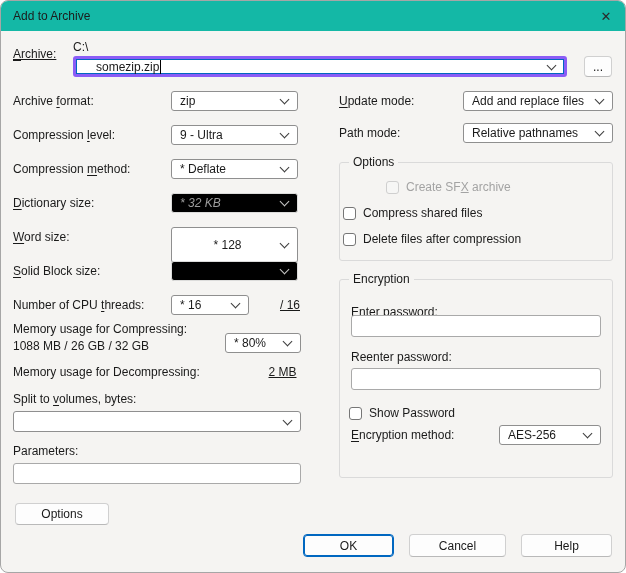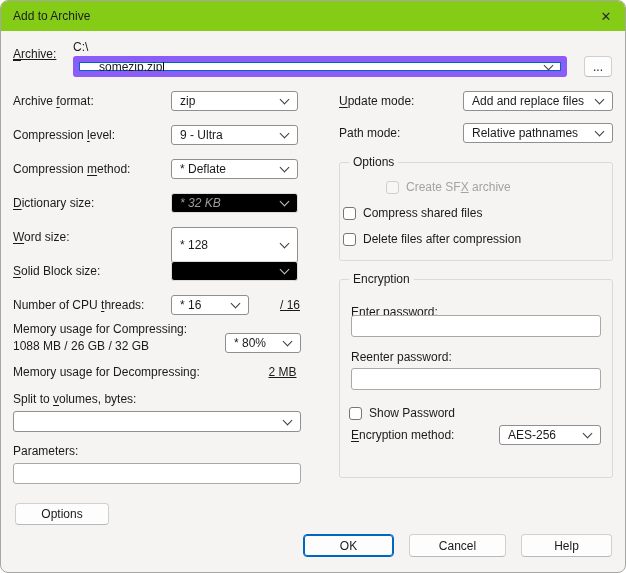--- a/index.html
+++ b/index.html
@@ -5,21 +5,21 @@
   html,body{margin:0;padding:0;background:#ffffff;}
   *{box-sizing:border-box;}
   .dlg{
     position:relative;width:626px;height:573px;
     background:#f5f4f2;
     border:1px solid #a6a6a6;border-radius:8px;overflow:hidden;
     font-family:"Liberation Sans",sans-serif;font-size:12px;color:#1a1a1a;
   }
   .titlebar{
     position:absolute;left:0;top:0;right:0;height:30px;
-    background:#84cc16;display:flex;align-items:center;padding-left:12px;
+    background:#14b8a6;display:flex;align-items:center;padding-left:12px;
   }
   .title{font-size:12px;color:#1c1c1c;}
   .close-btn{
     position:absolute;right:6px;top:4px;width:26px;height:22px;
     display:flex;align-items:center;justify-content:center;
     background:transparent;border:none;font-size:13px;color:#2b2b2b;cursor:default;
     font-family:"Liberation Sans",sans-serif;
   }
   .lb{position:absolute;white-space:nowrap;line-height:14px;}
   .lb u{text-underline-offset:2px;}
@@ -27,21 +27,21 @@
     position:absolute;background:#ffffff;border:1px solid #8f8f8f;border-radius:3px;
     display:flex;align-items:center;padding:0 22px 0 8px;overflow:hidden;white-space:nowrap;
   }
   .combo .chev{
     position:absolute;right:9px;top:50%;width:7px;height:7px;
     border-right:1.3px solid #3c3c3c;border-bottom:1.3px solid #3c3c3c;
     transform:translateY(-72%) rotate(45deg);
   }
   .combo.disabled{background:#000000;border-color:#dcdcdb;color:#9c9c9c;font-style:italic;}
   .combo.disabled .chev{border-color:#c6c6c5;}
-  .combo.focused{border:6px solid #8b5cf6;box-shadow:inset 0 0 0 1px #0067c0;padding-left:20px;}
+  .combo.focused{border:3px solid #8b5cf6;box-shadow:inset 0 0 0 1px #0067c0;padding-left:20px;}
   .caret{display:inline-block;width:1px;height:14px;background:#000;margin-left:1px;}
   .tin{
     position:absolute;background:#ffffff;border:1px solid #a9a9a9;border-radius:3px;
   }
   .btn{
     position:absolute;background:#fdfdfd;border:1px solid #d0d0d0;border-bottom-color:#b9b9b9;
     border-radius:4px;display:flex;align-items:center;justify-content:center;
     font-size:12px;color:#1a1a1a;font-family:"Liberation Sans",sans-serif;cursor:default;
   }
   .btn.default{border-color:#0067c0;box-shadow:inset 0 0 0 1px #0067c0;}
@@ -92,21 +92,21 @@
       <span class="chev"></span>
   </div>
 
   <span class="lb" style="left:12px;top:195px;"><u>D</u>ictionary size:</span>
   <div class="combo disabled" style="left:170px;top:192px;width:127px;height:20px;">
     <span>* 32 KB</span>
       <span class="chev"></span>
   </div>
 
   <span class="lb" style="left:12px;top:229px;"><u>W</u>ord size:</span>
-  <div class="combo" style="left:170px;top:226px;width:127px;height:36px;">
+  <div class="combo" style="left:170px;top:226px;width:127px;height:36px;justify-content:center;">
     <span>* 128</span>
       <span class="chev"></span>
   </div>
 
   <span class="lb" style="left:12px;top:263px;"><u>S</u>olid Block size:</span>
   <div class="combo disabled" style="left:170px;top:260px;width:127px;height:20px;">
     <span></span>
       <span class="chev"></span>
   </div>
 

